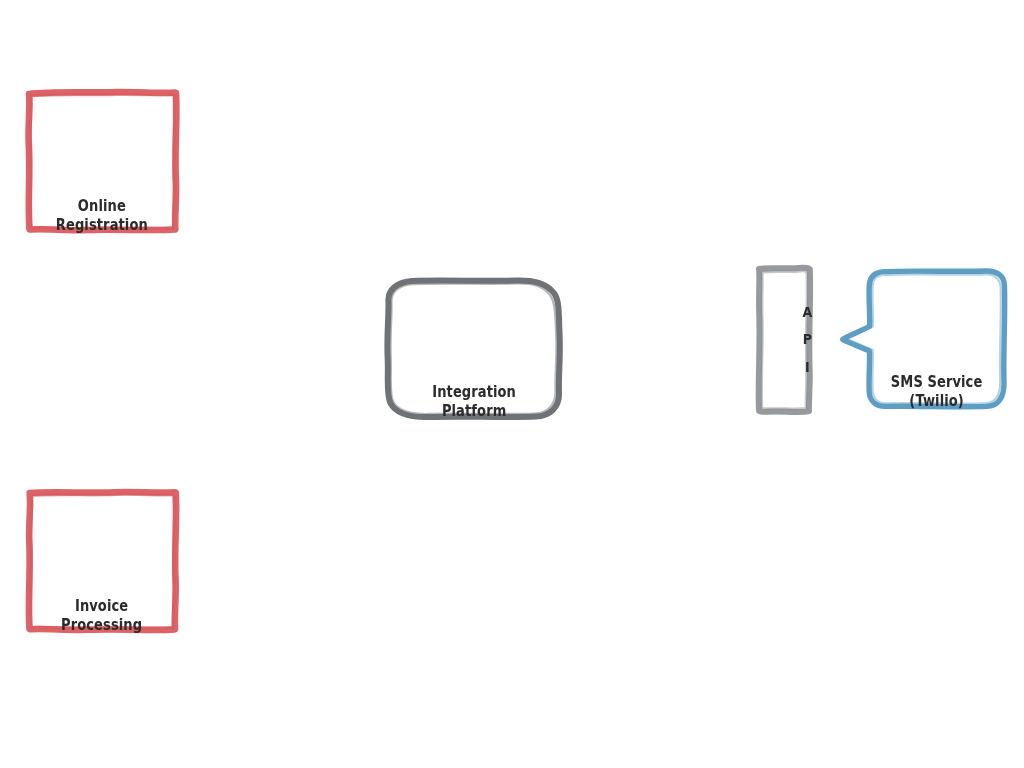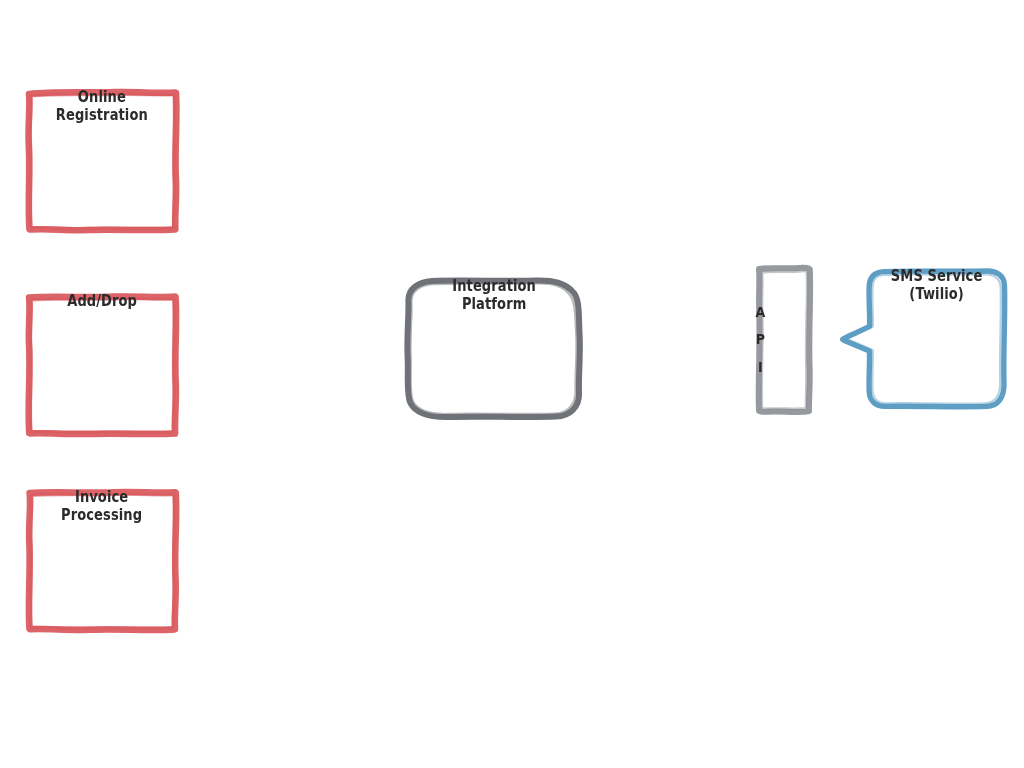--- a/index.html
+++ b/index.html
@@ -21,21 +21,21 @@
     inset: 0;
     width: 1024px;
     height: 768px;
   }
 
   
   .node {
     position: absolute;
     box-sizing: border-box;
     display: flex;
-    align-items: flex-start;
+    align-items: flex-end;
     justify-content: center;
     text-align: center;
   }
 
   .node-label {
     position: relative;
     z-index: 3;
     color: #2b2b2b;
     font-family: "DejaVu Sans", sans-serif;
     font-weight: 700;
@@ -51,21 +51,21 @@
   .src-box {
     width: 154px;
     height: 146px;
   }
   #node-online-registration { left: 25px;  top: 88px;  }
   #node-add-drop            { left: 25px;  top: 292px; }
   #node-invoice-processing  { left: 25px;  top: 488px; }
 
   
   #node-integration-platform {
-    left: 404px;
+    left: 384px;
     top: 277px;
     width: 180px;
     height: 143px;
   }
   #node-integration-platform .node-label { font-size: 15px; }
 
   
   #node-api {
     left: 755px;
     top: 264px;
@@ -113,33 +113,20 @@
                M4.4,141 C2.6,114 5.4,82 3.6,54 C3,36 5.2,18 4,6" fill="none" stroke="#d9585c" stroke-width="6.5" stroke-linecap="round" stroke-linejoin="round" opacity="0.93"></path>
       <path d="M6,8 C32,5.6 64,7.4 92,6.4 C114,5.8 134,7.6 148,6.8
                M149,8 C150.4,34 147.6,66 149,94 C149.6,112 147.8,127 148.6,139
                M148,139.8 C122,141.6 90,139.2 62,140.4 C40,141 21,139.2 6.6,139.8
                M6,139 C4.4,112 7,80 5.4,52 C4.8,34 6.8,20 6,8" fill="none" stroke="#d9585c" stroke-width="3.2" stroke-linecap="round" stroke-linejoin="round" opacity="0.55"></path>
     </svg>
     <div class="node-label">Online
 Registration</div>
   </div>
 
-  <div class="node src-box" id="node-add-drop">
-    <svg class="shape" viewBox="0 0 154 146" preserveAspectRatio="none">
-      <path d="M4,5.5 C28,3.6 60,6 88,4.6 C110,3.6 133,6 150,4.6
-               M150.6,5 C152.4,31 149.2,63 150.8,91 C151.6,109 149.4,127 150.2,141
-               M150,141.6 C126,143.2 94,140.8 66,142 C44,142.6 21,140.6 5,141.4
-               M4.2,141 C2.4,113 5.6,81 4,53 C3.2,35 5.4,17 4,5.5" fill="none" stroke="#d9585c" stroke-width="6.5" stroke-linecap="round" stroke-linejoin="round" opacity="0.93"></path>
-      <path d="M6.4,8 C30,6 62,8 90,6.8 C112,6 134,8 148,7
-               M148.6,8.4 C150,34 147.4,66 148.8,94 C149.4,112 147.6,127 148.2,139
-               M147.6,139.6 C124,141.2 92,139 64,140 C42,140.6 21,139 6.6,139.6
-               M6,139 C4.4,111 7.2,79 5.6,51 C5,33 7.2,19.4 6.4,8" fill="none" stroke="#d9585c" stroke-width="3.2" stroke-linecap="round" stroke-linejoin="round" opacity="0.55"></path>
-    </svg>
-    <div class="node-label">Add/Drop</div>
-  </div>
 
   <div class="node src-box" id="node-invoice-processing">
     <svg class="shape" viewBox="0 0 154 146" preserveAspectRatio="none">
       <path d="M4.6,5 C30,3 61,5.6 89,4.2 C111,3.2 133,5.6 150,4.2
                M150.8,4.8 C152.4,31 149,63 150.6,91 C151.4,109 149.2,127 150,141
                M149.6,141.4 C125,143 93,140.6 65,141.8 C43,142.4 21,140.4 5,141.2
                M4.4,140.6 C2.6,113 5.8,81 4.2,53 C3.6,35 6,17 4.6,5" fill="none" stroke="#d9585c" stroke-width="6.5" stroke-linecap="round" stroke-linejoin="round" opacity="0.93"></path>
       <path d="M6.6,7.6 C31,5.6 63,7.6 91,6.4 C113,5.6 134,7.6 148,6.6
                M148.8,8 C150.2,34 147.6,66 149,94 C149.6,112 147.8,127 148.4,139
                M147.8,139.4 C123,141 91,138.8 63,139.8 C41,140.4 20,138.8 6.8,139.4

